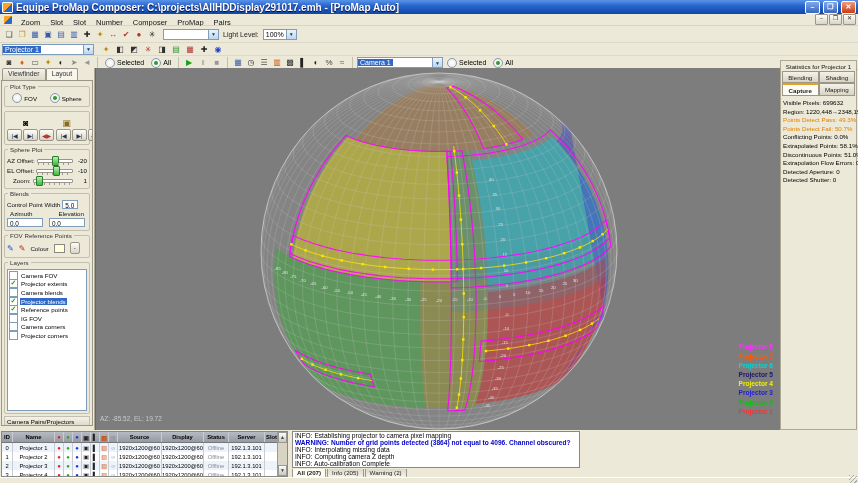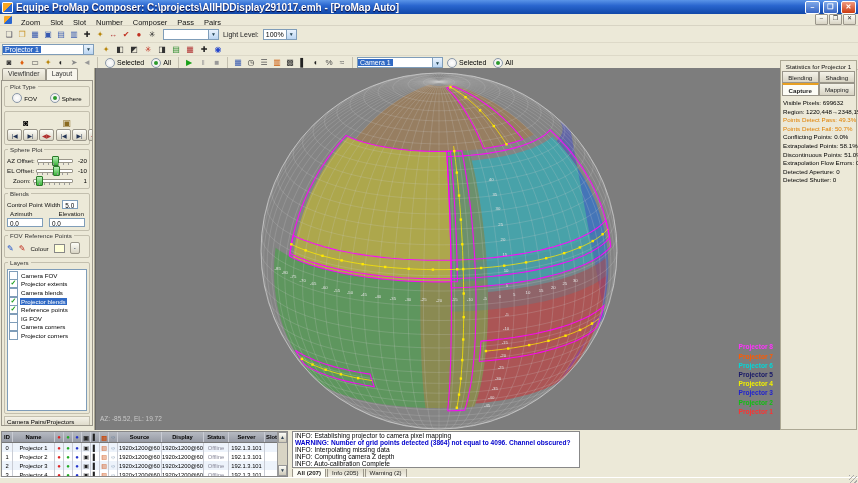--- a/index.html
+++ b/index.html
@@ -105,21 +105,21 @@
 <div class="titlebar">
   <div class="appicon"></div>
   <div class="ttl">Equipe ProMap Composer: C:\projects\AllHDDisplay291017.emh - [ProMap Auto]</div>
   <div class="wbtn">–</div>
   <div class="wbtn">❐</div>
   <div class="wbtn close">✕</div>
 </div>
 
 <div class="menubar">
   <div class="app-sq"></div>
-  <span id="menu-items"><span class="menu-item">Zoom</span><span class="menu-item">Slot</span><span class="menu-item">Slot</span><span class="menu-item">Number</span><span class="menu-item">Composer</span><span class="menu-item">Pass</span><span class="menu-item">Pairs</span></span>
+  <span id="menu-items"><span class="menu-item">Zoom</span><span class="menu-item">Slot</span><span class="menu-item">Slot</span><span class="menu-item">Number</span><span class="menu-item">Composer</span><span class="menu-item">ProMap</span><span class="menu-item">Pairs</span></span>
   <div class="mdi-btns">
     <div class="mdi-btn">–</div>
     <div class="mdi-btn">❐</div>
     <div class="mdi-btn">✕</div>
   </div>
 </div>
 
 <div class="tb" id="tb1">
   <span id="tb1-icons" style="display:flex;gap:1px">
       <span class="ico sm" style="color: rgb(68, 68, 85);">❏</span>

